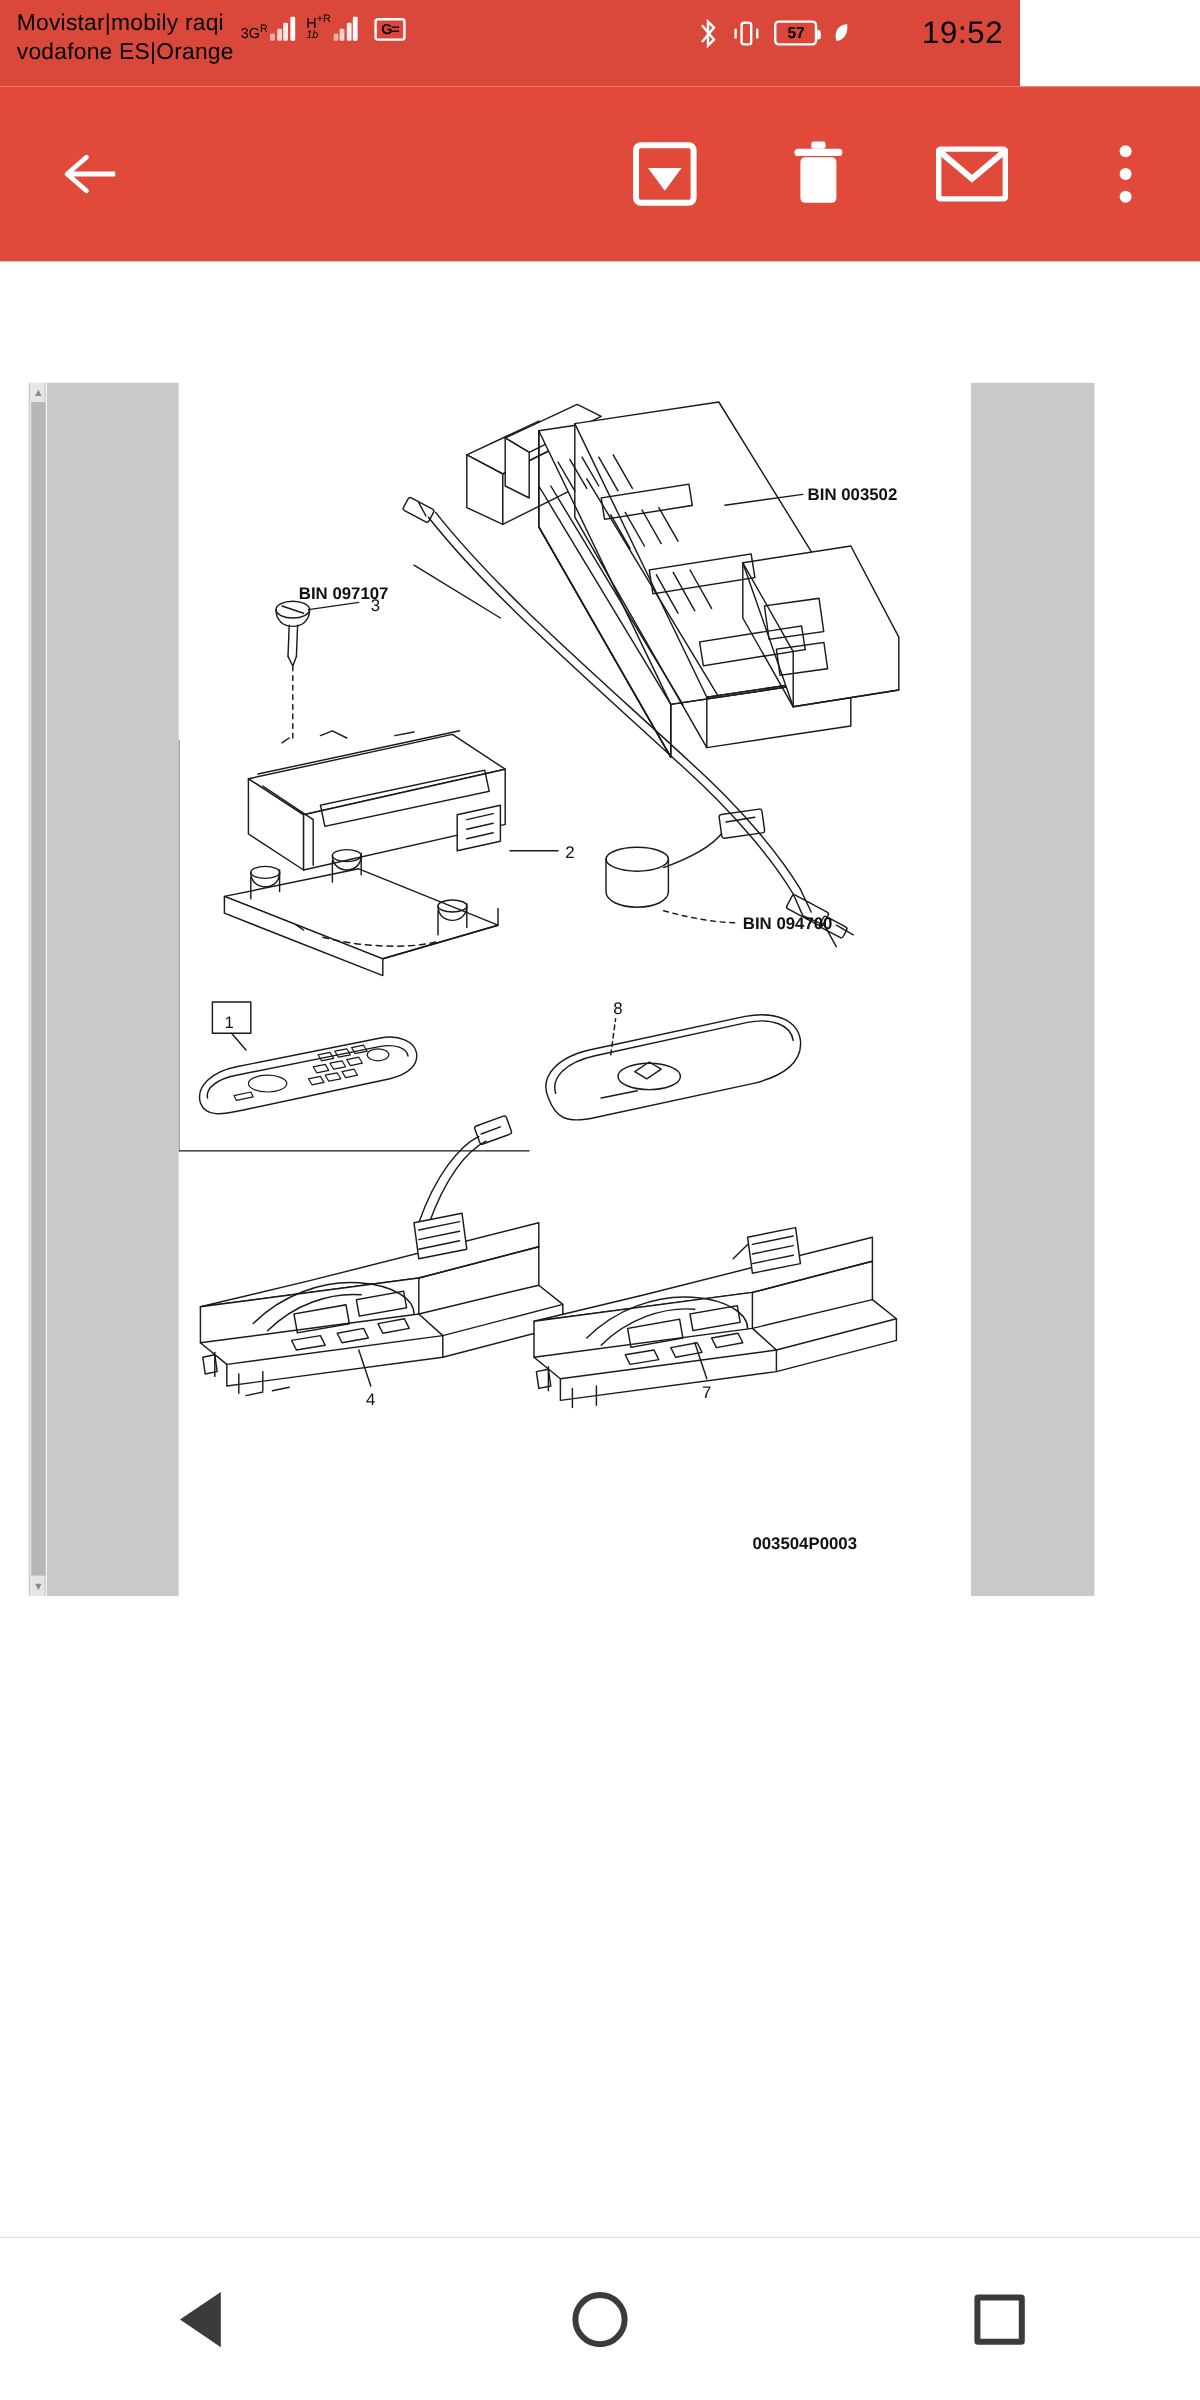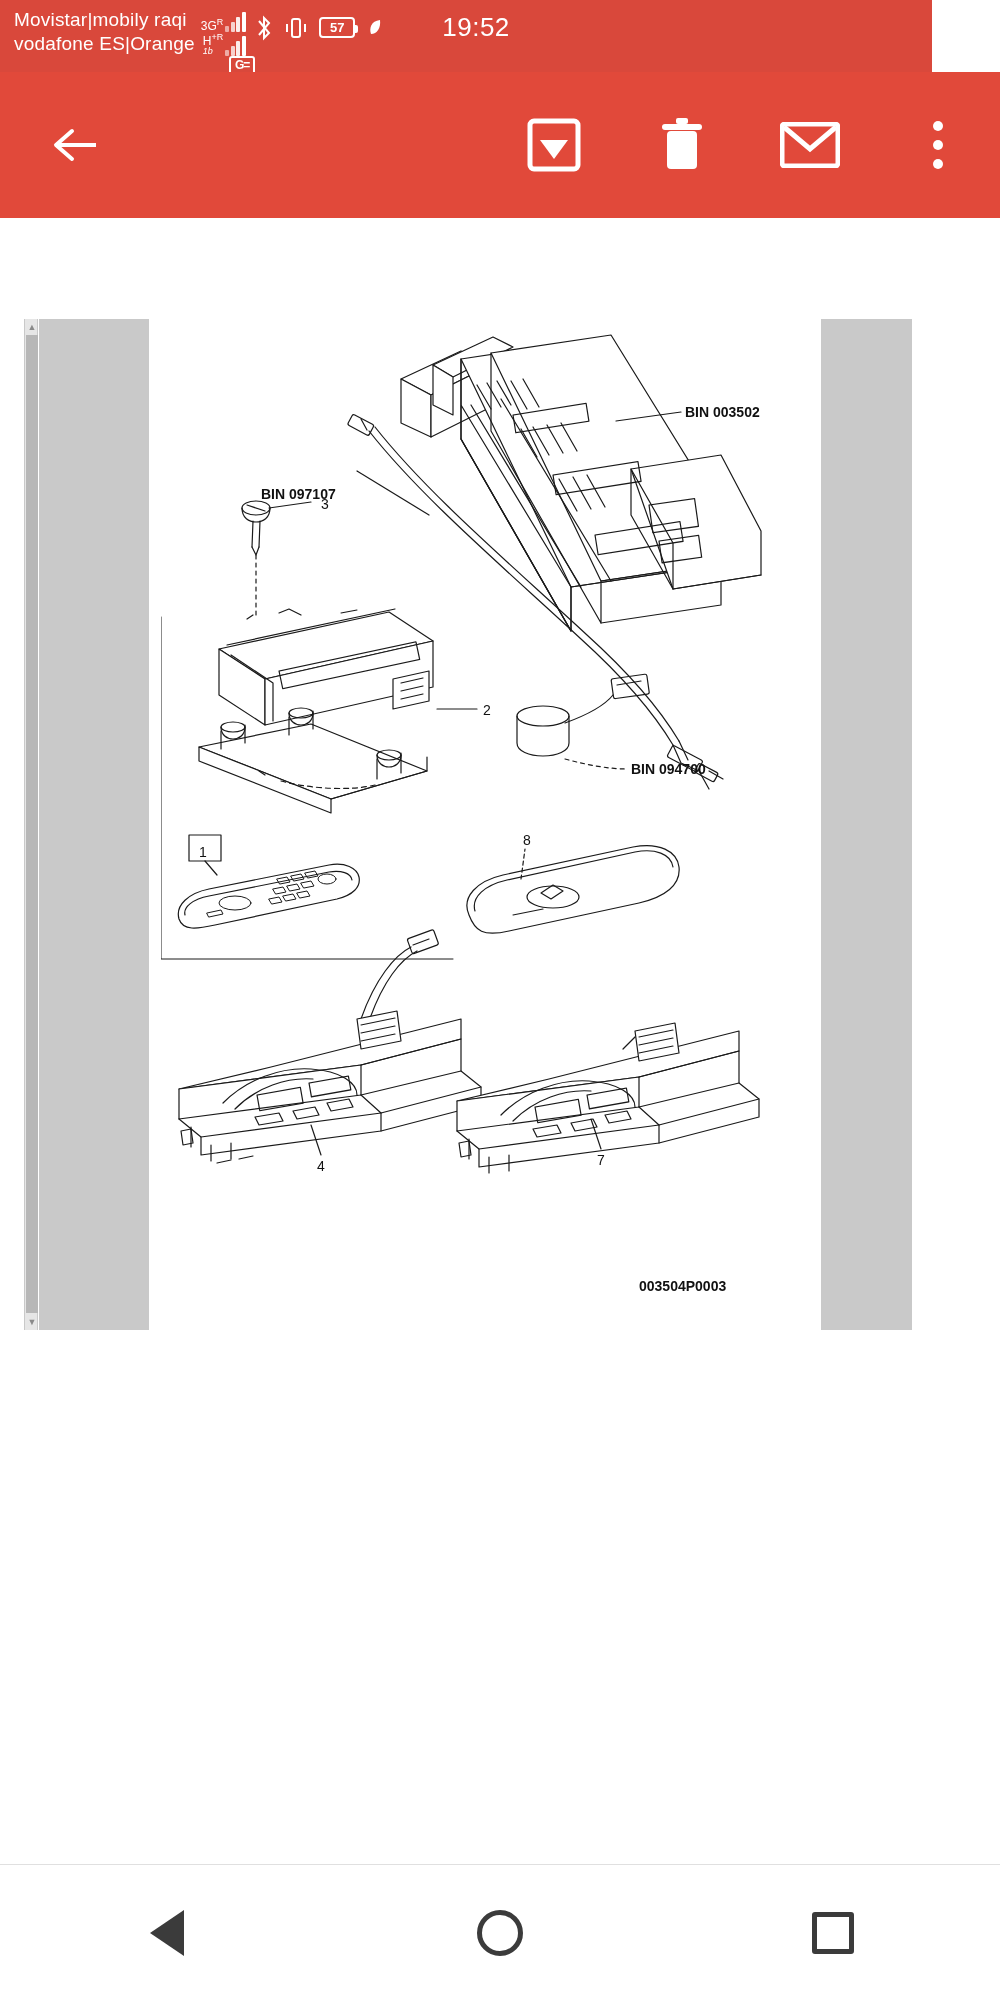--- a/index.html
+++ b/index.html
@@ -6,31 +6,31 @@
   html, body {
     width: 1000px; height: 2000px;
     background: #ffffff;
     font-family: "Liberation Sans", sans-serif;
     overflow: hidden;
   }
   #app { position: relative; width: 1000px; height: 2000px; background:#fff; }
 
   
   .statusbar {
-    position: absolute; top: 0; left: 0; width: 932px; height: 72px;
-    background: #d9483b; color: #ffffff;
-    display: flex; align-items: flex-start; justify-content: flex-start;
+    position: absolute; top: 0; left: 0; width: 850px; height: 72px;
+    background: #d9483b; color: #000000;
+    display: flex; align-items: flex-start; justify-content: space-between;
     padding: 6px 14px 0 14px;
   }
   .sb-left { display: flex; align-items: flex-start; }
   .carriers {
     font-size: 19px; line-height: 24px; letter-spacing: .2px;
     max-width: 230px; white-space: pre-line; padding-top: 2px;
   }
-  .sig-group { display: flex; align-items: flex-end; margin-left: 6px; padding-top: 4px; flex-direction: column; }
+  .sig-group { display: flex; align-items: flex-end; margin-left: 6px; padding-top: 4px; }
   .sig-item { display: flex; align-items: flex-end; margin-right: 8px; }
   .sig-label { font-size: 12px; line-height: 11px; text-align: left; margin-right: 2px; }
   .sig-label .sup { font-size: 9px; vertical-align: super; }
   .bars { display: flex; align-items: flex-end; height: 22px; }
   .bars i { display: block; width: 4px; margin-right: 1.5px; background: #ffffff; border-radius: 1px; }
   .bars i:nth-child(1) { height: 6px; opacity: .55; }
   .bars i:nth-child(2) { height: 10px; opacity: .75; }
   .bars i:nth-child(3) { height: 15px; opacity: .9; }
   .bars i:nth-child(4) { height: 20px; }
   .edge-badge {
@@ -75,21 +75,21 @@
   .scroll-arrow {
     position: absolute; left: 1px; width: 12px; height: 14px; color: #8a8a8a;
     font-size: 9px; text-align: center; line-height: 14px;
   }
   .scroll-thumb {
     position: absolute; left: 1px; top: 16px; width: 12px; height: 978px;
     background: #b7b7b7;
   }
   .page-gray-l { position: absolute; left: 15px; top: 0; width: 110px; height: 1011px; background: #c9c9c9; }
   .page-gray-r { position: absolute; left: 785px; top: 0; width: 103px; height: 1011px; background: #c9c9c9; }
-  .page-white { position: absolute; left: 137px; top: 0; width: 660px; height: 1011px; background: #ffffff; }
+  .page-white { position: absolute; left: 125px; top: 0; width: 660px; height: 1011px; background: #ffffff; }
   .drawing { position: absolute; left: 0; top: 0; width: 660px; height: 1011px; }
 
   
   .navbar {
     position: absolute; bottom: 0; left: 0; width: 1000px; height: 136px;
     background: #ffffff; border-top: 1px solid #e0e0e0;
     display: flex; align-items: center; justify-content: space-around;
   }
   .navbtn { width: 120px; height: 90px; display: flex; align-items: center; justify-content: center; cursor: pointer; }
   .tri {

